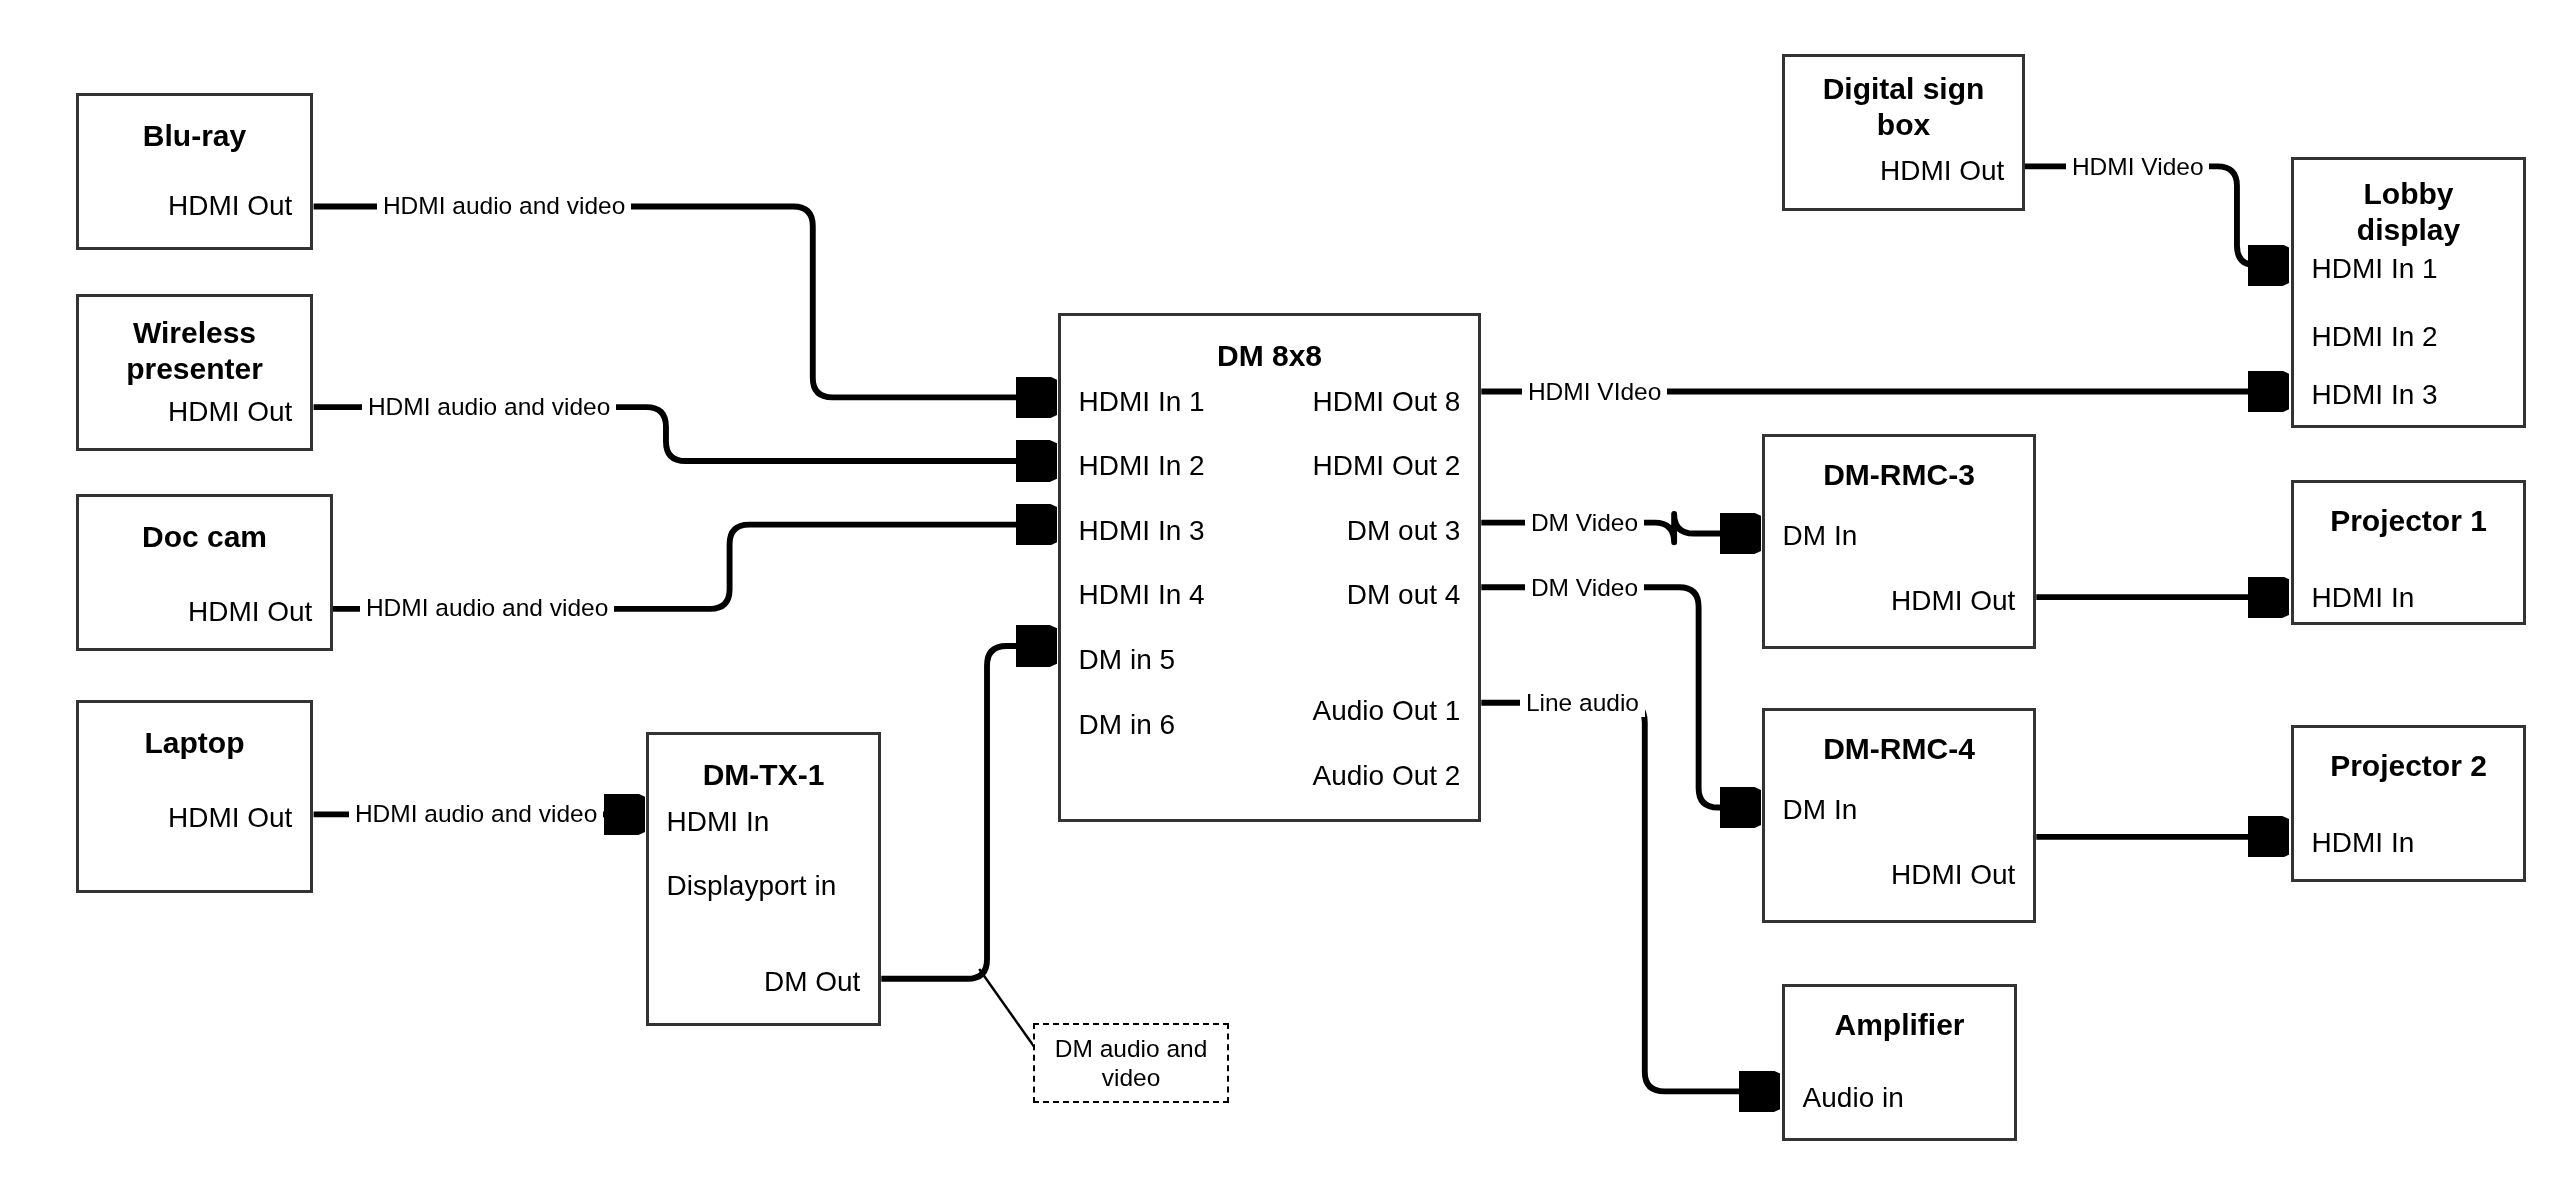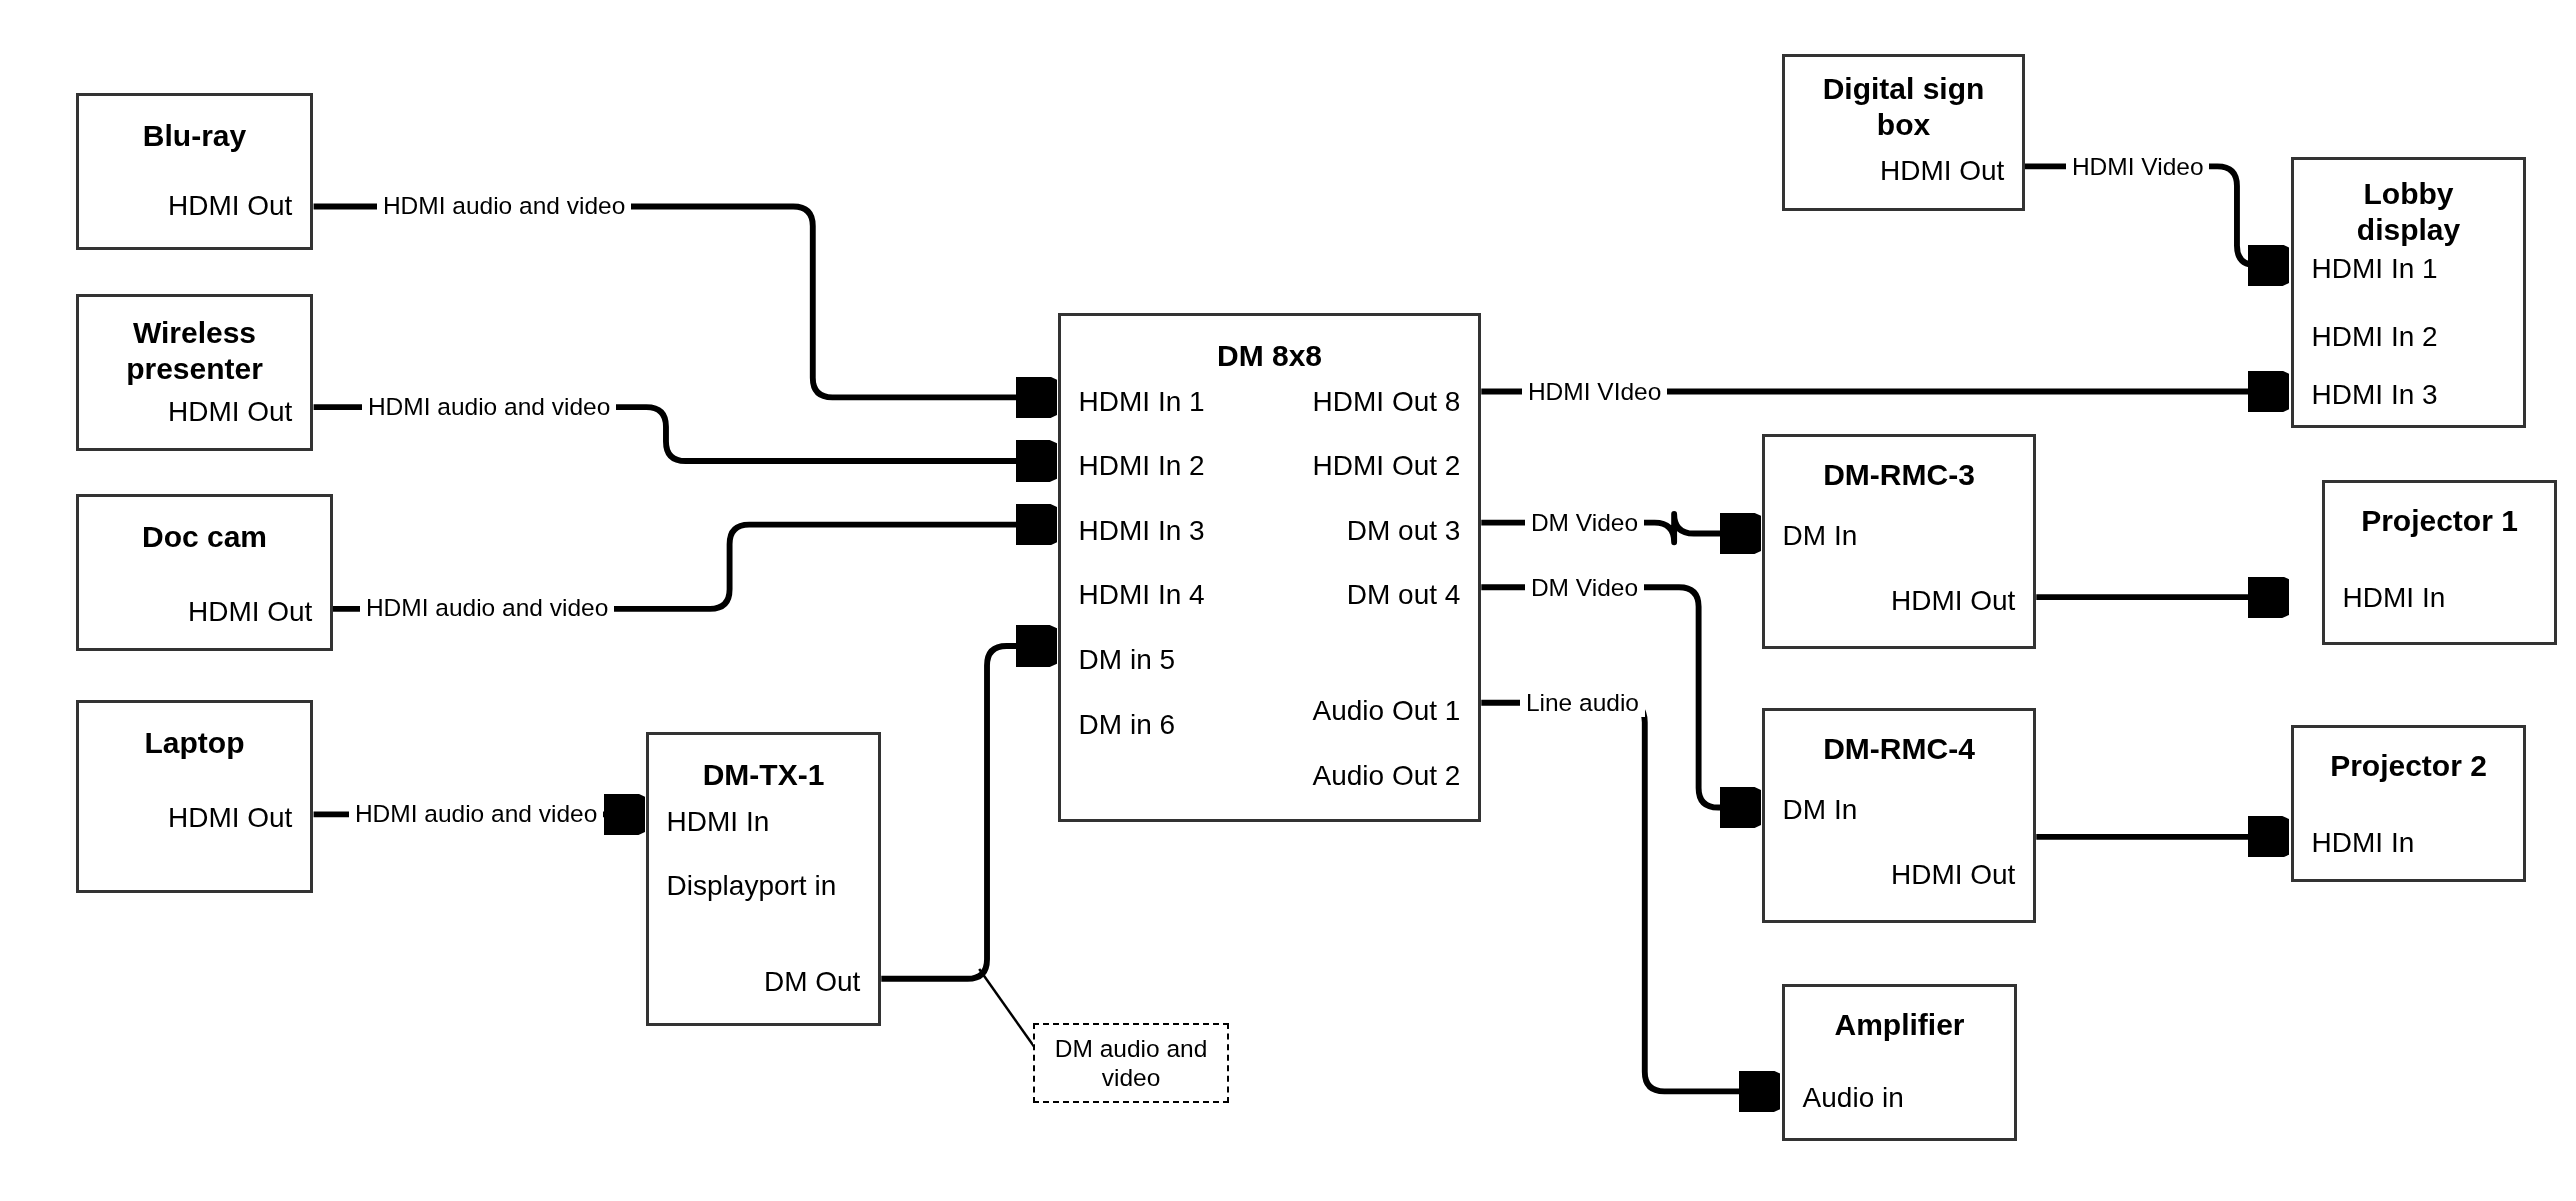--- a/index.html
+++ b/index.html
@@ -214,21 +214,21 @@
   </div>
 
   <div class="dev" style="left:2291px; top:157px; width:235px; height:271px;">
     <div class="dev-title" style="top:15.7px;">Lobby
 display</div>
     <div class="port left" style="top:92px;">HDMI In 1</div>
     <div class="port left" style="top:160px;">HDMI In 2</div>
     <div class="port left" style="top:218px;">HDMI In 3</div>
   </div>
 
-  <div class="dev" style="left:2291px; top:480px; width:235px; height:165px;margin-left:31px;">
+  <div class="dev" style="left:2291px; top:480px; width:235px; height:145px;">
     <div class="dev-title" style="top:19.6px;">Projector 1</div>
     <div class="port left" style="top:98px;">HDMI In</div>
   </div>
 
   <div class="dev" style="left:2291px; top:725px; width:235px; height:157px;">
     <div class="dev-title" style="top:19.6px;">Projector 2</div>
     <div class="port left" style="top:98px;">HDMI In</div>
   </div>
 
   <div class="callout" style="left:1033px; top:1023px; width:196px; height:80px;">

